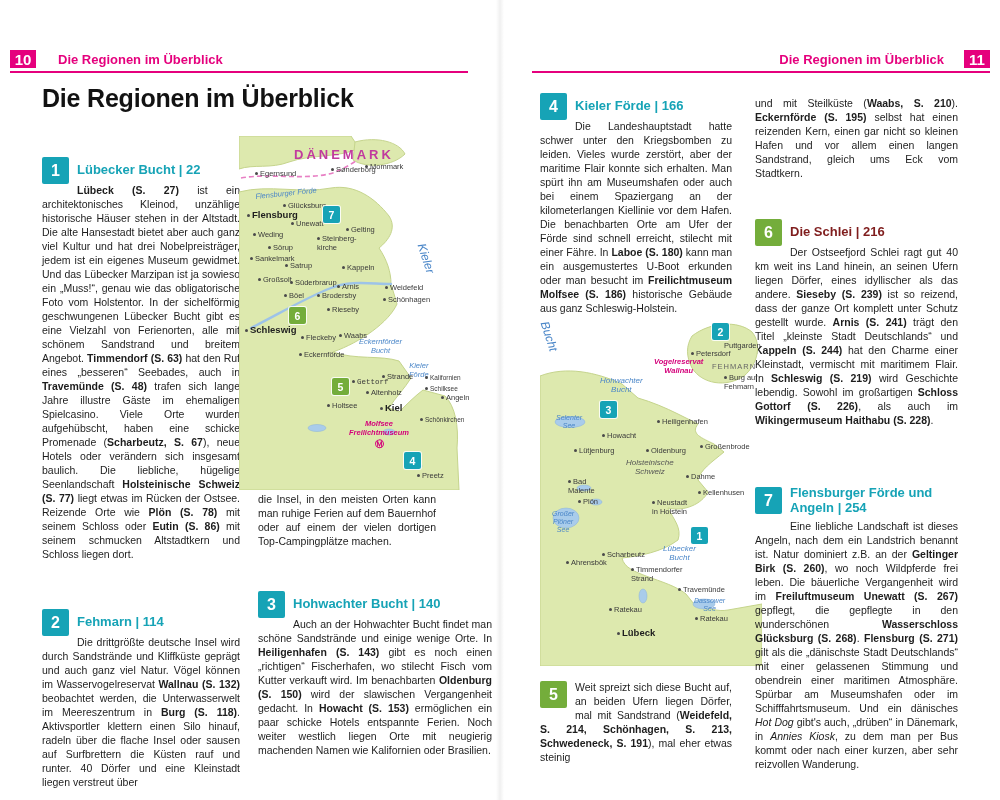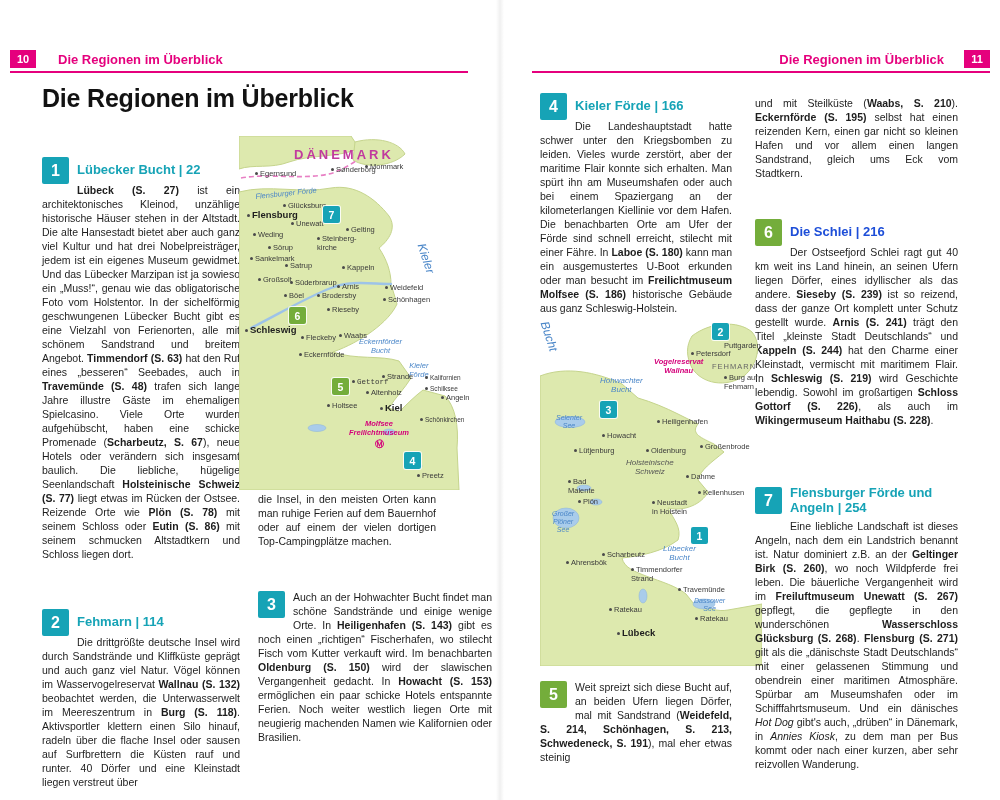--- a/index.html
+++ b/index.html
@@ -3,21 +3,21 @@
 <meta charset="utf-8">
 <style>
   *{margin:0;padding:0;box-sizing:border-box}
   html,body{background:#9a9a9a}
   .canvas{position:relative;width:1000px;height:800px;background:#ffffff;overflow:hidden;margin:0 auto;
           font-family:"Liberation Sans",sans-serif;color:#1d1d1d}
   .gutter{position:absolute;left:496px;top:0;width:8px;height:100%;
           background:linear-gradient(90deg,rgba(0,0,0,0),rgba(0,0,0,.06),rgba(0,0,0,0))}
   
   .hdr-num{position:absolute;top:50px;width:26px;height:18px;background:var(--pink,#e5007d);color:#fff;
-           font-weight:bold;font-size:11px;display:flex;align-items:center;justify-content:center}
+           font-weight:bold;font-size:15px;display:flex;align-items:center;justify-content:center}
   .hdr-label{position:absolute;top:52px;font-size:13px;font-weight:bold;color:var(--pink,#e5007d)}
   .hdr-rule{position:absolute;top:71px;height:2px;background:var(--pink,#e5007d)}
   .page-title{position:absolute;left:42px;top:84px;font-size:25px;font-weight:bold;color:#121212;letter-spacing:-.2px}
   
   .section{position:absolute}
   .numbox{float:left;width:27px;height:27px;margin:1px 8px 13px 0;border-radius:2px;color:#fff;
           font-size:16px;font-weight:bold;display:flex;align-items:center;justify-content:center}
   .sec-title{font-size:13px;font-weight:bold;padding-top:6px;margin-bottom:6px}
   .sec-title.tl2{padding-top:0;line-height:14.5px;margin-bottom:4px}
   .body{font-size:10.5px;line-height:14px;text-align:justify;hyphens:auto}
@@ -132,34 +132,35 @@
   <p class="caption" style="left:258px;top:492px;width:178px">die Insel, in den meisten Orten kann man ruhige Ferien auf dem Bauernhof oder auf einem der vielen dortigen Top-Campingplätze machen.</p>
 
   <div class="section" style="left:42px;top:608px;width:198px">
     <div class="numbox" style="background: rgb(22, 163, 182);">2</div>
     <h3 class="sec-title" style="color: rgb(22, 163, 182);">Fehmarn | 114</h3>
     <p class="body">Die drittgrößte deutsche Insel wird durch Sandstrände und Kliffküste geprägt und auch ganz viel Natur. Vögel können im Wasservogelreservat <b>Wallnau (S. 132)</b> beobachtet werden, die Unterwasserwelt im Meereszentrum in <b>Burg (S. 118)</b>. Aktivsportler klettern einen Silo hinauf, radeln über die flache Insel oder sausen auf Surfbrettern die Küsten rauf und runter. 40 Dörfer und eine Kleinstadt liegen verstreut über</p>
   </div>
 
   <div class="section" style="left:258px;top:590px;width:234px">
     <div class="numbox" style="background: rgb(22, 163, 182);">3</div>
+    <h3 class="sec-title" style="color: rgb(22, 163, 182);">Hohwachter Bucht | 140</h3>
     <p class="body">Auch an der Hohwachter Bucht findet man schöne Sandstrände und einige wenige Orte. In <b>Heiligenhafen (S. 143)</b> gibt es noch einen „richtigen“ Fischerhafen, wo stilecht Fisch vom Kutter verkauft wird. Im benachbarten <b>Oldenburg (S. 150)</b> wird der slawischen Vergangenheit gedacht. In <b>Howacht (S. 153)</b> ermöglichen ein paar schicke Hotels entspannte Ferien. Noch weiter westlich liegen Orte mit neugierig machenden Namen wie Kalifornien oder Brasilien.</p>
   </div>
 
   <div class="section" style="left:540px;top:92px;width:192px">
     <div class="numbox" style="background: rgb(22, 163, 182);">4</div>
     <h3 class="sec-title" style="color: rgb(22, 163, 182);">Kieler Förde | 166</h3>
     <p class="body">Die Landeshauptstadt hatte schwer unter den Kriegsbomben zu leiden. Vieles wurde zerstört, aber der maritime Flair konnte sich erhalten. Man spürt ihn am Museumshafen oder auch bei einem Spaziergang an der kilometerlangen Kiellinie vor dem Hafen. Die benachbarten Orte am Ufer der Förde sind schnell erreicht, stilecht mit einer Fähre. In <b>Laboe (S. 180)</b> kann man ein ausgemustertes U-Boot erkunden oder man besucht im <b>Freilichtmuseum Molfsee (S. 186)</b> historische Gebäude aus ganz Schleswig-Holstein.</p>
   </div>
 
   <p class="caption" style="left:755px;top:96px;width:203px">und mit Steilküste (<b>Waabs, S. 210</b>). <b>Eckernförde (S. 195)</b> selbst hat einen reizenden Kern, einen gar nicht so kleinen Hafen und vor allem einen langen Sandstrand, gleich ums Eck vom Stadtkern.</p>
 
   <div class="section" style="left:755px;top:218px;width:203px">
     <div class="numbox" style="background: rgb(116, 173, 59);">6</div>
-    <h3 class="sec-title" style="color: #1d4ed8;">Die Schlei | 216</h3>
+    <h3 class="sec-title" style="color: #7f1d1d;">Die Schlei | 216</h3>
     <p class="body">Der Ostseefjord Schlei ragt gut 40 km weit ins Land hinein, an seinen Ufern liegen Dörfer, eines idyllischer als das andere. <b>Sieseby (S. 239)</b> ist so reizend, dass der ganze Ort komplett unter Schutz gestellt wurde. <b>Arnis (S. 241)</b> trägt den Titel „kleinste Stadt Deutschlands“ und <b>Kappeln (S. 244)</b> hat den Charme einer Kleinstadt, vermischt mit maritimem Flair. In <b>Schleswig (S. 219)</b> wird Geschichte lebendig. Sowohl im großartigen <b>Schloss Gottorf (S. 226)</b>, als auch im <b>Wikingermuseum Haithabu (S. 228)</b>.</p>
   </div>
 
   <div class="map" style="left:540px;top:306px;width:222px;height:360px">
     <svg width="222" height="360" viewBox="0 0 222 360">
       <path class="land" d="M0,70 C26,60 56,66 82,78 L98,92 C112,96 126,102 138,108 L158,118 C150,128 162,132 174,138 L184,146 C172,156 160,164 158,174 L168,186 C162,198 144,206 128,202 C134,214 142,222 138,234 C122,246 100,250 82,252 C84,262 96,266 106,270 C122,276 136,280 146,288 L154,298 C166,302 178,306 188,304 L222,298 L222,360 L0,360 Z"></path>
       <path class="land" d="M152,30 C170,16 198,14 212,26 C222,38 218,58 204,70 C186,82 162,78 152,62 C146,50 146,40 152,30 Z"></path>
       <ellipse class="lake" cx="30" cy="116" rx="15" ry="5.5"></ellipse>
       <ellipse class="lake" cx="26" cy="212" rx="13" ry="10"></ellipse>
       <ellipse class="lake" cx="44" cy="182" rx="7" ry="3"></ellipse>

